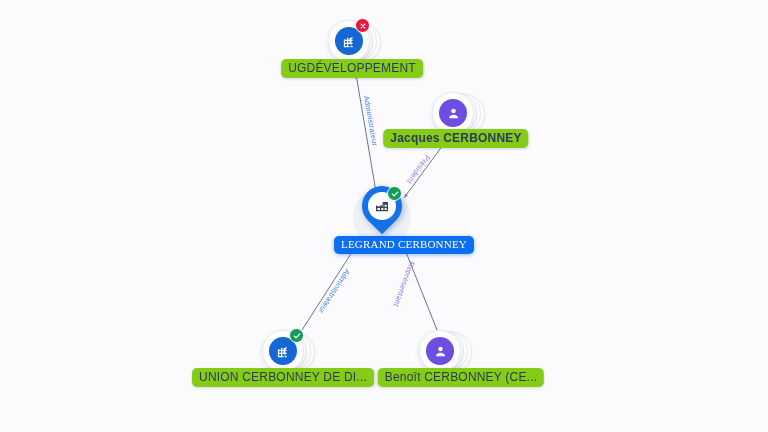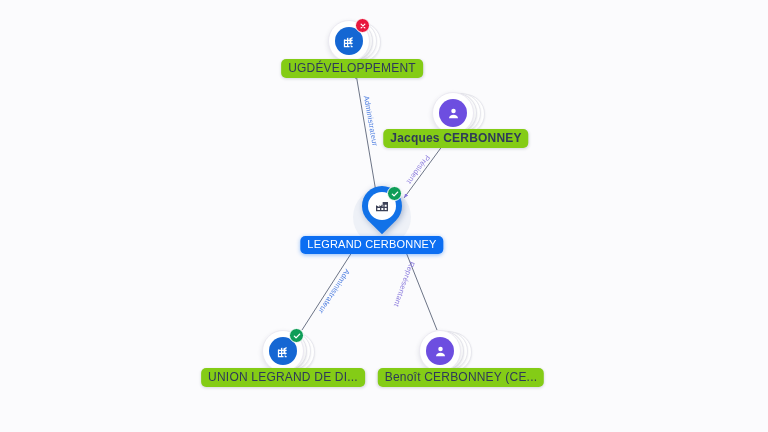--- a/index.html
+++ b/index.html
@@ -235,41 +235,41 @@
               </svg>
             </div>
           </div>
           <div class="badge ok" style="left:29px; top:0px;">
             <svg width="8" height="8" viewBox="0 0 12 12" aria-hidden="true">
               <path d="M2 6.2 L4.6 8.8 L10 3.2" stroke="#ffffff" stroke-width="2" fill="none" stroke-linecap="round" stroke-linejoin="round"></path>
             </svg>
           </div>
         </div>
       </div>
-      <div class="node-label selected" style="left: 372px; top: 236px;">LEGRAND CERBONNEY</div>
+      <div class="node-label selected" style="left: 404px; top: 236px; font-family: Liberation Serif, serif;">LEGRAND CERBONNEY</div>
       <div class="node" style="left: 286px; top: 350px;">
         <div class="node-visual">
           <div class="stack s1"></div>
           <div class="stack s2"></div>
           <div class="stack s3"></div>
           <div class="disc">
             <div class="inner-circle company">
               <svg width="15" height="15" viewBox="0 0 24 24" aria-hidden="true">
                 <path fill="#ffffff" d="M3 21V9.2L10 5.4V8l7-3.4V21h-3v-5.2h-2V21H3zm2-2h3v-3H5v3zm0-5h3v-3H5v3zm0-5h3V6.5L5 8.2V9zm5 10h2v-3h-2v3zm0-5h2v-3h-2v3zm0-5h2V7.2l-2 1V9zm5 10h2v-3h-2v3zm0-5h2v-3h-2v3zm0-5h2V7l-2 1v1z"></path>
               </svg>
             </div>
           </div>
           <div class="badge ok" style="left:30px; top:5px;">
             <svg width="8" height="8" viewBox="0 0 12 12" aria-hidden="true">
               <path d="M2 6.2 L4.6 8.8 L10 3.2" stroke="#ffffff" stroke-width="2" fill="none" stroke-linecap="round" stroke-linejoin="round"></path>
             </svg>
           </div>
         </div>
       </div>
-      <div class="node-label" style="left: 283px; top: 368px;">UNION LEGRAND DE DI...</div>
+      <div class="node-label" style="left: 283px; top: 368px;">UNION CERBONNEY DE DI...</div>
       <div class="node" style="left: 443px; top: 350px;">
         <div class="node-visual">
           <div class="stack s1"></div>
           <div class="stack s2"></div>
           <div class="stack s3"></div>
           <div class="disc">
             <div class="inner-circle person">
               <svg width="15" height="15" viewBox="0 0 24 24" aria-hidden="true">
                 <circle cx="12" cy="8" r="3.6" fill="#ffffff"></circle>
                 <path fill="#ffffff" d="M4.8 19.4c0-3.6 3.2-5.6 7.2-5.6s7.2 2 7.2 5.6z"></path>

